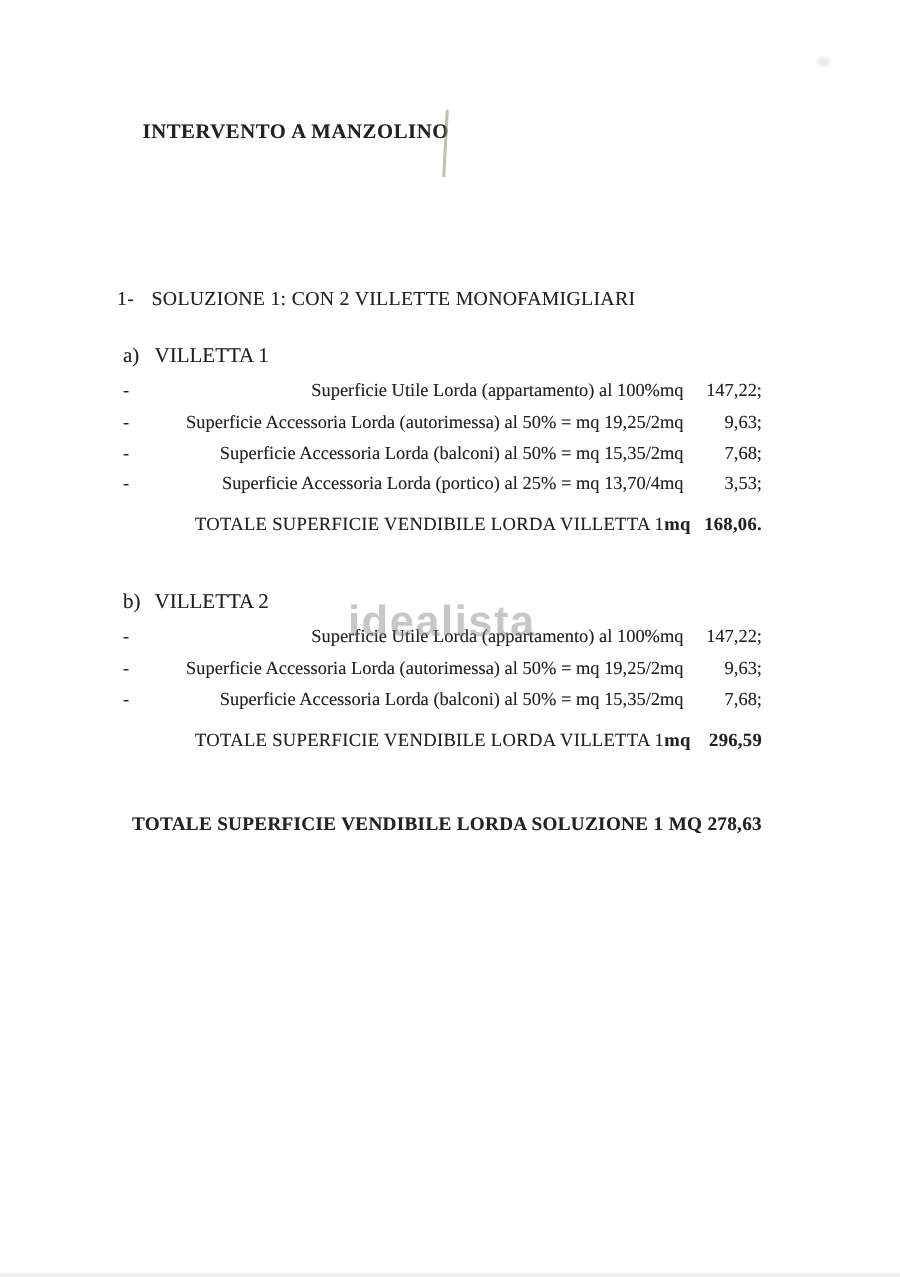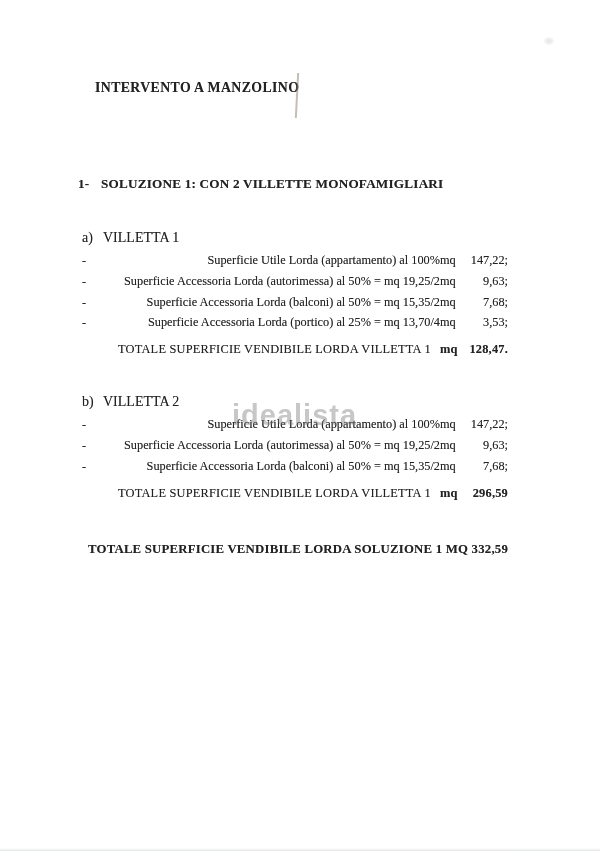--- a/index.html
+++ b/index.html
@@ -16,22 +16,22 @@
     background:#ffffff;
   }
   .ink{ text-shadow:0 0 0.3px rgba(10,10,10,0.35); }
 
   .doc-title{
     position:absolute; left:95px; top:80px;
     font-size:13.8px; font-weight:bold; letter-spacing:0.4px;
     white-space:nowrap;
   }
   .section-heading{
-    position:absolute; left:78px; top:176px;
-    font-size:13.2px; font-weight:bold; letter-spacing:0.2px;
+    position:absolute; left:78px; top:191px;
+    font-size:13.2px; font-weight:normal; letter-spacing:0.2px;
     white-space:nowrap;
   }
   .section-heading .marker{ display:inline-block; width:23px; }
 
   .villa{ position:absolute; left:82px; width:426px; font-size:12.3px; }
   .villa-a{ top:230px; }
   .villa-b{ top:394px; }
   .villa-label{ height:22px; margin-bottom:1px; font-size:14px; }
   .villa-label .marker{ display:inline-block; width:21px; }
   .srow{ display:flex; height:20.8px; align-items:flex-start; }
@@ -42,21 +42,21 @@
     white-space:nowrap;
   }
 
   .total-row{
     position:absolute; left:82px; width:426px;
     display:flex; align-items:flex-start;
     font-size:12.4px; letter-spacing:0.2px;
   }
   .total-a{ top:342px; }
   .total-b{ top:486px; }
-  .total-row .tlabel{ margin-left:36px; flex:1; white-space:nowrap; }
+  .total-row .tlabel{ margin-left:48px; flex:1; white-space:nowrap; }
   .total-row .val{ font-weight:bold; }
 
   .grand-total{
     position:absolute; left:88px; top:542px; width:420px;
     display:flex; justify-content:space-between; align-items:flex-start;
     font-size:12.8px; font-weight:bold; letter-spacing:0.2px;
     white-space:nowrap;
   }
 
   .watermark{
@@ -131,21 +131,21 @@
           <span>mq</span>
           <span>3,53;</span>
         </span>
     </div>
   </div>
 
   <div class="total-row total-a ink">
     <span class="tlabel">TOTALE SUPERFICIE VENDIBILE LORDA VILLETTA 1</span>
     <span class="val">
         <span>mq</span>
-        <span>128,47.</span>
+        <span>168,06.</span>
       </span>
   </div>
 
   <div class="villa villa-b">
     <div class="villa-label ink">
       <span class="marker">b)</span><span>VILLETTA 2</span>
     </div>
     <div class="srow ink">
       <span class="dash">-</span>
       <span class="txt">Superficie Utile Lorda (appartamento) al 100%</span>
@@ -175,21 +175,21 @@
   <div class="total-row total-b ink">
     <span class="tlabel">TOTALE SUPERFICIE VENDIBILE LORDA VILLETTA 1</span>
     <span class="val">
         <span>mq</span>
         <span>296,59</span>
       </span>
   </div>
 
   <div class="grand-total ink">
     <span>TOTALE SUPERFICIE VENDIBILE LORDA SOLUZIONE 1</span>
-    <span>MQ 332,59</span>
+    <span>MQ 278,63</span>
   </div>
 
   <div class="watermark">idealista</div>
   <div class="scan-line"></div>
   <div class="smudge"></div>
   <div class="bottom-edge"></div>
 
 </div>
 
 </body></html>

